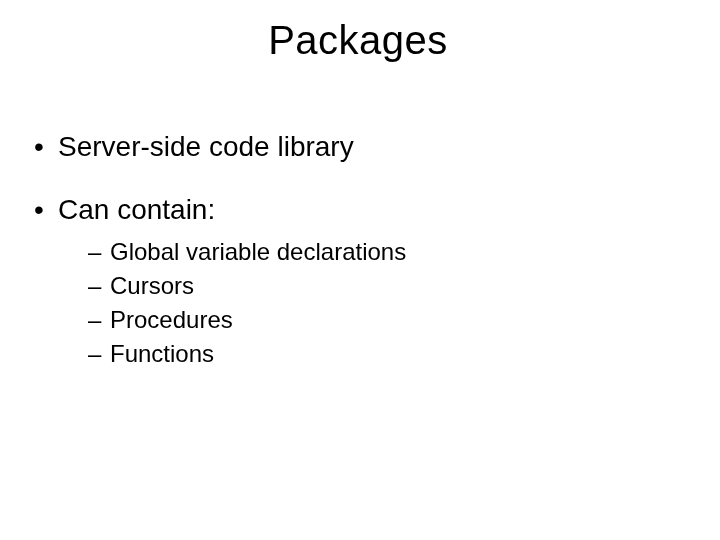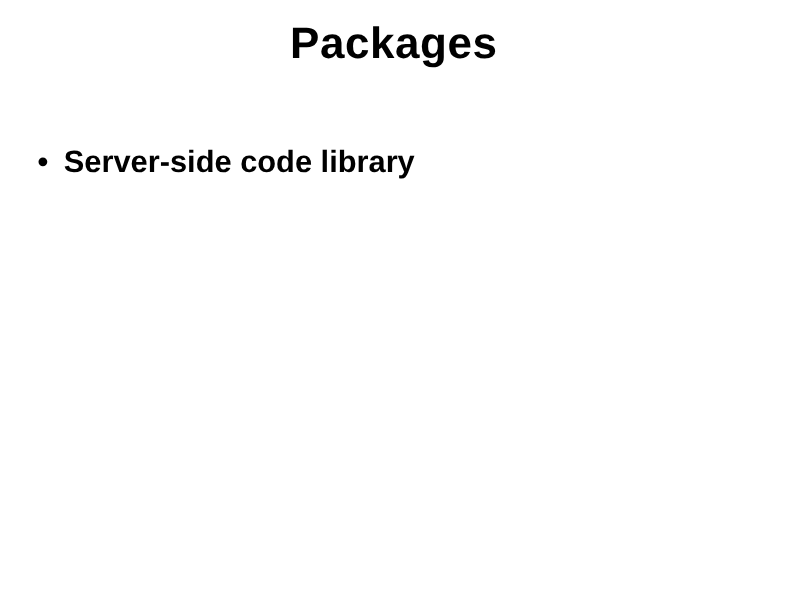--- a/index.html
+++ b/index.html
@@ -9,21 +9,20 @@
     height: 540px;
     background: #ffffff;
     font-family: Arial, Helvetica, sans-serif;
     color: #000000;
   }
   .slide {
     position: relative;
     width: 716px;
     height: 540px;
     box-sizing: border-box;
-    font-weight: bold;
   }
   .title {
     text-align: center;
     font-size: 40px;
     padding-top: 18px;
     letter-spacing: 0.5px;
   }
   .body {
     padding: 38px 30px 0 30px;
     font-size: 28px;
@@ -68,15 +67,32 @@
 </head>
 <body>
 
 <div class="slide">
   <div class="title">Packages</div>
   <div class="body">
     <ul class="level1">
       <li>
         <span>Server-side code library</span>
       </li>
+      <li>
+        <span>Can contain:</span>
+        <ul class="level2">
+          <li>
+            <span>Global variable declarations</span>
+          </li>
+          <li>
+            <span>Cursors</span>
+          </li>
+          <li>
+            <span>Procedures</span>
+          </li>
+          <li>
+            <span>Functions</span>
+          </li>
+        </ul>
+      </li>
     </ul>
   </div>
 </div>
 
 </body></html>

